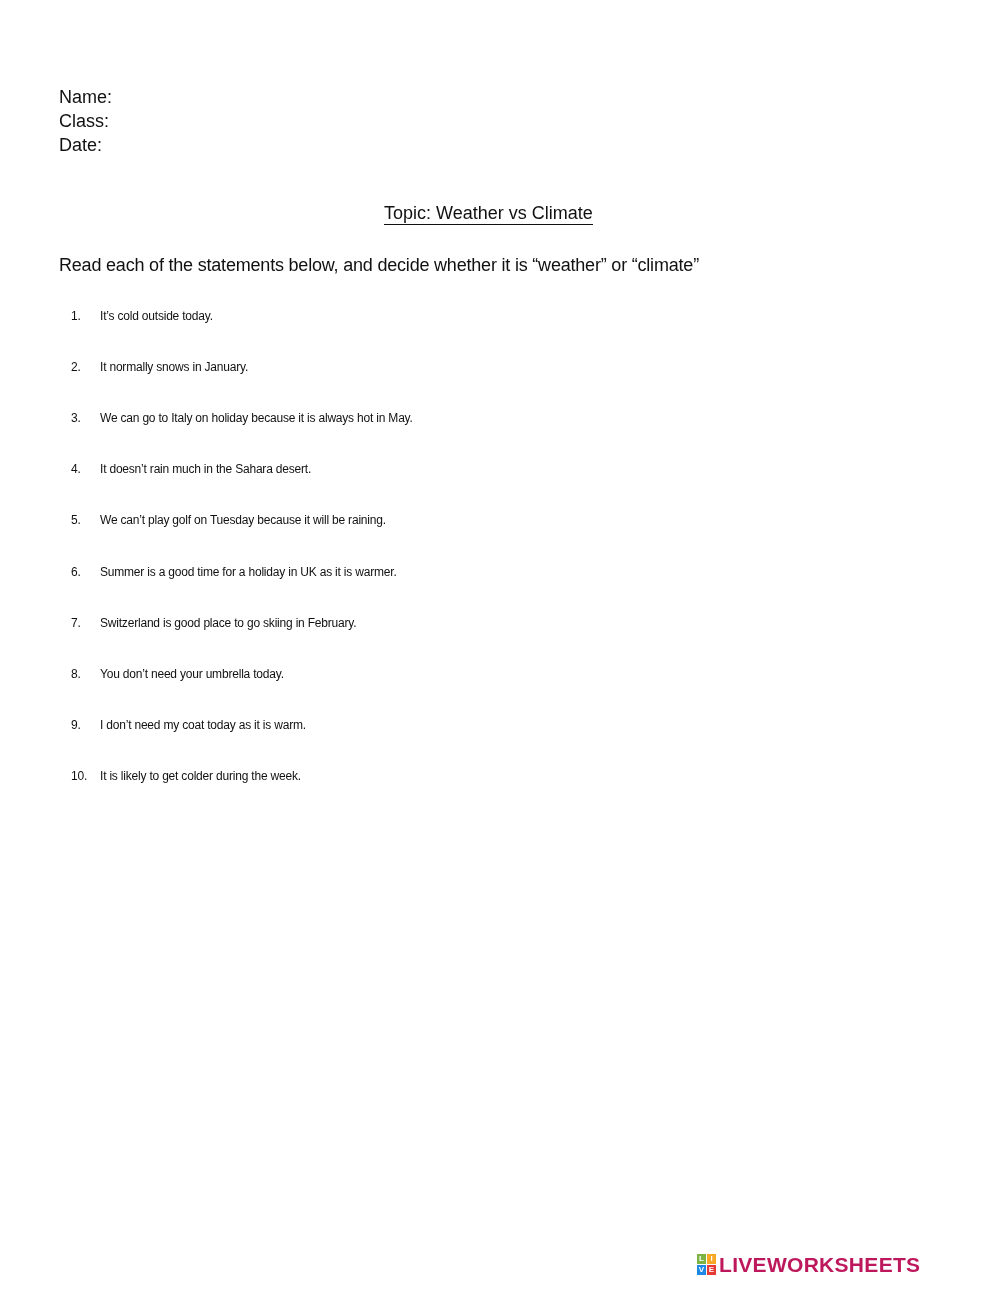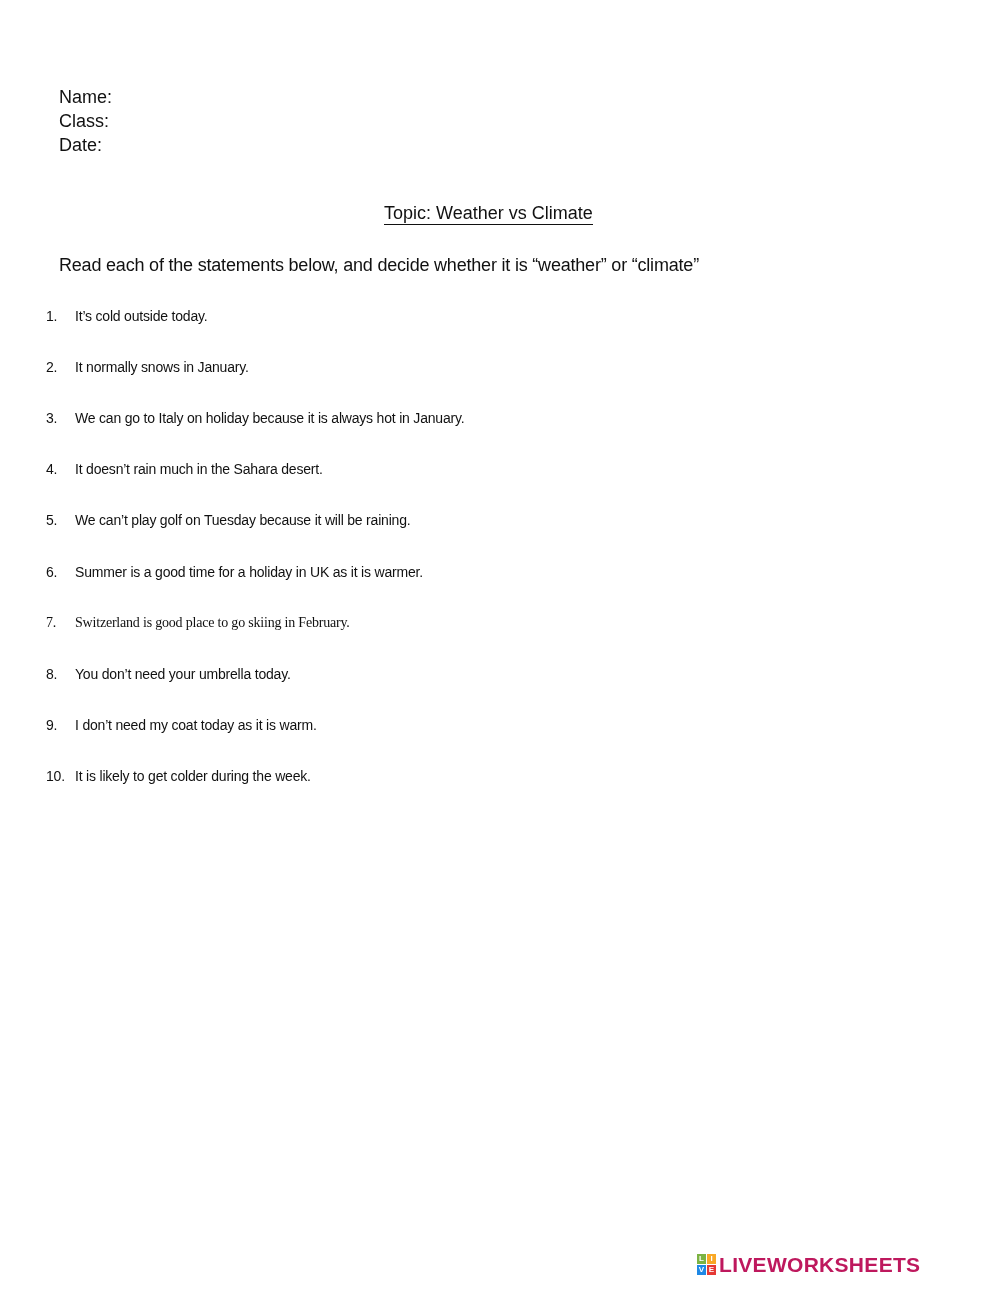--- a/index.html
+++ b/index.html
@@ -6,21 +6,21 @@
   body {
     width: 1000px; height: 1291px; position: relative; overflow: hidden;
     font-family: "Liberation Sans", sans-serif; color: #111111;
   }
   .field { position: absolute; left: 59px; font-size: 18px; line-height: 22px; }
   .title {
     position: absolute; left: 384px; top: 202px; font-size: 18px; line-height: 22px;
     border-bottom: 1px solid #111; padding-bottom: 0px;
   }
   .instruction { position: absolute; left: 59px; top: 254px; font-size: 18px; line-height: 22px; letter-spacing: -0.2px; }
-  .q { position: absolute; left: 46px; font-size: 14px; line-height: 22px; letter-spacing: -0.2px; white-space: nowrap; }
+  .q { position: absolute; left: 71px; font-size: 12px; line-height: 22px; letter-spacing: -0.2px; white-space: nowrap; }
   .q .num { display: inline-block; width: 29px; }
   .logo { position: absolute; left: 697px; top: 1254px; display: flex; align-items: center; }
   .live-grid { display: grid; grid-template-columns: 9px 9px; grid-template-rows: 10px 10px; gap: 1px; margin-right: 3px; }
   .live-grid span { display: flex; align-items: center; justify-content: center; font-size: 8px; font-weight: bold; color: #fff; line-height: 1; }
   .logo-text { font-size: 21px; font-weight: bold; color: #be185d; letter-spacing: 0.3px; line-height: 1; }
 </style>
 </head>
 <body>
 
 <div>
@@ -28,25 +28,25 @@
   <div class="field" style="top:110px;">Class:</div>
   <div class="field" style="top:134px;">Date:</div>
 
   <div class="title">Topic: Weather vs Climate</div>
 
   <div class="instruction">Read each of the statements below, and decide whether it is “weather” or “climate”</div>
 
   <div>
     <div class="q" style="top:305px;"><span class="num">1.</span><span>It’s cold outside today.</span></div>
     <div class="q" style="top:356px;"><span class="num">2.</span><span>It normally snows in January.</span></div>
-    <div class="q" style="top:407px;"><span class="num">3.</span><span>We can go to Italy on holiday because it is always hot in January.</span></div>
+    <div class="q" style="top:407px;"><span class="num">3.</span><span>We can go to Italy on holiday because it is always hot in May.</span></div>
     <div class="q" style="top:458px;"><span class="num">4.</span><span>It doesn’t rain much in the Sahara desert.</span></div>
     <div class="q" style="top:509px;"><span class="num">5.</span><span>We can’t play golf on Tuesday because it will be raining.</span></div>
     <div class="q" style="top:561px;"><span class="num">6.</span><span>Summer is a good time for a holiday in UK as it is warmer.</span></div>
-    <div class="q" style="top:612px;font-family:Liberation Serif, serif;"><span class="num">7.</span><span>Switzerland is good place to go skiing in February.</span></div>
+    <div class="q" style="top:612px;"><span class="num">7.</span><span>Switzerland is good place to go skiing in February.</span></div>
     <div class="q" style="top:663px;"><span class="num">8.</span><span>You don’t need your umbrella today.</span></div>
     <div class="q" style="top:714px;"><span class="num">9.</span><span>I don’t need my coat today as it is warm.</span></div>
     <div class="q" style="top:765px;"><span class="num">10.</span><span>It is likely to get colder during the week.</span></div>
   </div>
 
   <div class="logo">
     <div class="live-grid">
       <span style="background:#7cb342;">L</span>
       <span style="background:#f9a825;">I</span>
       <span style="background:#1e88e5;">V</span>

